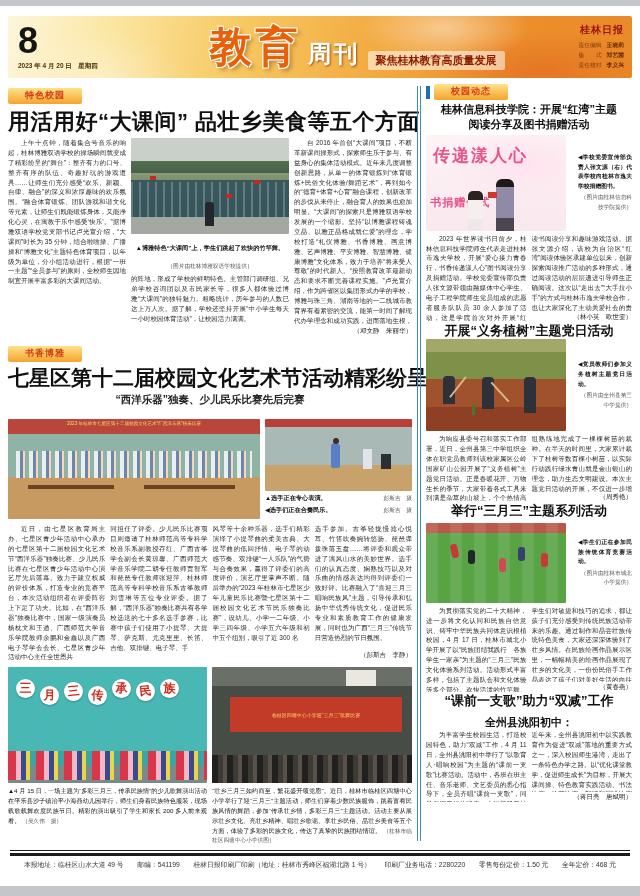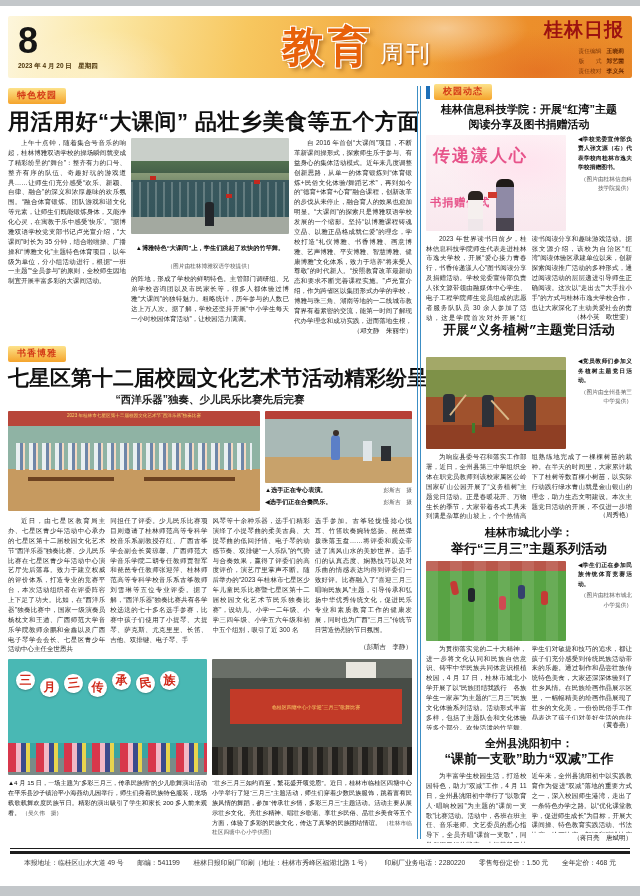--- a/index.html
+++ b/index.html
@@ -14,46 +14,46 @@
   .masthead::after{content:"";position:absolute;inset:0;
     background:radial-gradient(120px 50px at 70% 20%,rgba(255,255,255,.45),transparent 70%),
                radial-gradient(160px 60px at 85% 90%,rgba(214,60,20,.30),transparent 70%),
                radial-gradient(120px 70px at 15% 100%,rgba(255,255,255,.35),transparent 70%);pointer-events:none;}
   .mh-left{width:120px;padding-left:10px;z-index:1;}
   .mh-num{font-size:36px;font-weight:900;color:#151515;line-height:1;}
   .mh-date{font-size:6.5px;font-weight:bold;color:#4a3208;margin-top:3px;white-space:nowrap;}
   .mh-center{flex:1;display:flex;align-items:center;justify-content:center;z-index:1;position:relative;}
   .mh-title-main{font-size:42px;font-weight:900;color:#e8610a;letter-spacing:4px;
     text-shadow:-1px -1px 0 #fff,1px -1px 0 #fff,-1px 1px 0 #fff,1px 1px 0 #fff,3px 3px 4px rgba(110,50,0,.45);padding-left:44px;}
-  .mh-title-sub{font-size:24px;font-weight:400;color:#fff;margin:14px 0 0 6px;letter-spacing:2px;
+  .mh-title-sub{font-size:24px;font-weight:700;color:#fff;margin:14px 0 0 6px;letter-spacing:2px;
     text-shadow:1px 1px 2px rgba(140,60,0,.8);}
   .mh-slogan{background:rgba(255,255,255,.55);color:#8a1d00;font-weight:900;font-size:11px;
     padding:2px 8px;margin:26px 0 0 8px;border-radius:2px;white-space:nowrap;}
   .mh-right{width:92px;padding-right:8px;z-index:1;text-align:right;}
-  .mh-logo{font-size:19px;font-weight:900;color:#9c1210;letter-spacing:1px;font-family:"Liberation Serif","DejaVu Serif",serif;}
+  .mh-logo{font-size:10px;font-weight:900;color:#9c1210;letter-spacing:1px;font-family:"Liberation Serif","DejaVu Serif",serif;}
   .credits{margin-top:4px;}
   .credit-row{display:flex;justify-content:flex-end;gap:5px;font-size:5.8px;color:#6b2a00;line-height:1.7;}
   .credit-row .cl{opacity:.85;}
   .credit-row .cn{font-weight:bold;}
 
   
   .content{display:flex;padding:2px 8px 0;}
   .col-left{width:404px;}
   .v-divider{width:2px;border-left:1px solid #3c8ec4;border-right:1px solid #3c8ec4;margin:2px 5px 4px;}
   .col-right{flex:1;min-width:0;}
 
   .badge{display:inline-block;background:linear-gradient(#fde28a,#f5a42c);color:#d43b16;font-weight:900;
-    font-size:9px;padding:1px 9px 2px;border-radius:2px;letter-spacing:1px;}
+    font-size:9px;padding:1px 17px 2px;border-radius:2px;letter-spacing:1px;}
   .badge-row{display:flex;align-items:center;gap:4px;margin-bottom:2px;}
   .blue-bar{width:4px;height:13px;background:#1d6fb8;}
 
   .hl-xl{font-size:22px;font-weight:900;text-align:center;color:#111;letter-spacing:.5px;margin:3px 0 1px;white-space:nowrap;}
   .hl-l{font-size:21px;font-weight:900;text-align:center;color:#111;margin:2px 0 0;white-space:nowrap;}
   .sub-t{font-size:11px;text-align:center;color:#222;margin:2px 0 4px;}
-  .sub-t2{font-size:10.5px;font-weight:bold;text-align:center;color:#222;margin:1px 0 4px;}
+  .sub-t2{font-size:10.5px;font-weight:bold;text-align:center;color:#222;margin:1px 0 12px;}
 
   .tcol{font-size:6.5px;line-height:1.52;text-align:justify;color:#2a2a2a;overflow:hidden;}
   .ind{text-indent:13px;}
   .byline{font-size:6.5px;text-align:right;color:#222;margin-top:1px;}
   .caption{font-size:6.2px;font-weight:bold;color:#111;}
   .credit{font-size:5.7px;color:#555;font-weight:normal;}
   .cap-line{display:flex;justify-content:space-between;align-items:baseline;margin-top:3px;}
 
   .ph{position:relative;overflow:hidden;border-radius:1px;}
 
@@ -112,21 +112,21 @@
   .pl-f{position:absolute;width:12px;height:28px;background:#2e3138;border-radius:4px 4px 0 0;}
   .pl-hoe{position:absolute;width:2px;height:26px;background:#d9b98a;}
   .pl-sapling{position:absolute;width:3px;height:10px;background:#3f7d2c;}
 
   
   .ph-jump{background:linear-gradient(180deg,#b9574a 0 12%,#58a344 12%);}
   .turf{position:absolute;inset:0;background:repeating-linear-gradient(90deg,rgba(255,255,255,.10) 0 12px,transparent 12px 24px);}
   .jk{position:absolute;width:7px;height:14px;border-radius:3px;}
 
   
-  .ph-row{display:flex;gap:12px;}
+  .ph-row{display:flex;gap:12px;align-items:center;}
   .side-cap{width:54px;font-size:5.8px;line-height:1.65;color:#222;text-align:justify;}
   .side-cap .caption{font-size:5.8px;}
   .side-cap .credit{display:block;margin-top:2px;text-align:right;}
 
   .rh{text-align:center;font-weight:900;color:#111;line-height:1.35;}
   .rh-s{font-size:11px;}
   .rh-b{font-size:13px;}
 
   
   .footer{margin:5px 10px 0;}
@@ -140,20 +140,21 @@
   <div class="gray-band-top"></div>
 
   <div class="masthead">
     <div class="mh-left">
       <div class="mh-num">8</div>
       <div class="mh-date">2023 年 4 月 20 日　星期四</div>
     </div>
     <div class="mh-center">
       <span class="mh-title-main">教育</span>
       <span class="mh-title-sub">周刊</span>
+      <span class="mh-slogan">聚焦桂林教育高质量发展</span>
     </div>
     <div class="mh-right">
       <div class="mh-logo">桂林日报</div>
       <div class="credits">
         <div class="credit-row">
           <span class="cl">责任编辑</span>
           <span class="cn">王晓莉</span>
         </div>
         <div class="credit-row">
           <span class="cl">版　　式</span>
@@ -295,21 +296,21 @@
         </div>
       </div>
       <div style="display:flex;gap:5px;margin-top:3px;">
         <div class="tcol ind" style="flex:1;height:88px;">2023 年世界读书日前夕，桂林信息科技学院师生代表走进桂林市逸夫学校，开展“爱心接力青春行，书香传递漾人心”图书阅读分享及捐赠活动。学校党委宣传部负责人张文源带领由融媒体中心学生、电子工程学院师生党员组成的志愿者服务队队员 30 余人参加了活动，这是学院首次对外开展“红湾”主题图书阅读分享体验活动。活动现场，志愿者代表依次上台向小朋友们交流分享了图书阅读心得，随后还参加</div>
         <div style="flex:1;">
           <div class="tcol" style="height:78px;">读书阅读分享和趣味游戏活动。据张文源介绍，该校为自治区“红湾”阅读体验区承建单位以来，创新探索阅读推广活动的多种形式，通过阅读活动的层层递进引导师生正确阅读。这次以“走出去”“大手拉小手”的方式与桂林市逸夫学校合作，也让大家深化了主动关爱社会的责任意识。爱有声，心相随。响应世界读书日公益主题，学校“红湾”师生队伍进一步加强理论学习、积蓄内功，持续探究学生社会服务能力，积极向社会传递信科声音，讲述信科故事。</div>
           <div class="byline">（林小英　欧世雯）</div>
         </div>
       </div>
 
-      <div class="rh rh-b" style="margin-bottom:18px;font-family:Liberation Mono, monospace;">开展“义务植树”主题党日活动</div>
+      <div class="rh rh-b" style="margin-bottom:0;">开展“义务植树”主题党日活动</div>
       <div class="ph-row">
         <div class="ph ph-plant" style="flex:1;height:92px;">
           <div class="pl-f" style="left:12%;bottom:30%;"></div>
           <div class="pl-f" style="left:40%;bottom:24%;height:32px;"></div>
           <div class="pl-f" style="left:70%;bottom:20%;height:36px;"></div>
           <div class="pl-hoe" style="left:22%;bottom:34%;transform:rotate(38deg);"></div>
           <div class="pl-hoe" style="left:52%;bottom:28%;transform:rotate(-42deg);"></div>
           <div class="pl-sapling" style="left:33%;bottom:18%;"></div>
         </div>
         <div class="side-cap">
@@ -318,21 +319,20 @@
         </div>
       </div>
       <div style="display:flex;gap:5px;margin-top:3px;">
         <div class="tcol ind" style="flex:1;height:68px;">为响应县委号召和落实工作部署，近日，全州县第三中学组织全体在职党员教师到该校家属区公岭国家矿山公园开展了“义务植树”主题党日活动。正是春暖花开、万物生长的季节，大家带着各式工具来到满是杂草的山坡上，个个热情高涨，手拿十字镐，除草、挖坑、扶苗、培土、浇水……大家按照分工协作的形式，三五人一</div>
         <div style="flex:1;">
           <div class="tcol" style="height:58px;">组熟练地完成了一棵棵树苗的栽种。在半天的时间里，大家累计栽下了桂树等数百棵小树苗，以实际行动践行绿水青山就是金山银山的理念，助力生态文明建设。本次主题党日活动的开展，不仅进一步增强了教师们践行绿色发展的自觉性和主动性，而且还提升了学校党员队伍的凝聚力和团结协作能力。</div>
           <div class="byline">（周秀艳）</div>
         </div>
       </div>
 
-      <div class="rh rh-s" style="margin-top:5px;">桂林市城北小学：</div>
       <div class="rh rh-b" style="margin-bottom:3px;">举行“三月三”主题系列活动</div>
       <div class="ph-row">
         <div class="ph ph-jump" style="flex:1;height:80px;">
           <div class="turf"></div>
           <div class="jk" style="left:18%;top:26%;background:#c43b35;transform:rotate(-12deg);"></div>
           <div class="jk" style="left:30%;top:34%;background:#22262c;"></div>
           <div class="jk" style="left:52%;top:44%;background:#d04a52;"></div>
           <div class="jk" style="left:66%;top:30%;background:#35406e;"></div>
           <div class="jk" style="left:82%;top:38%;background:#c43b35;"></div>
         </div>
@@ -342,22 +342,22 @@
         </div>
       </div>
       <div style="display:flex;gap:5px;margin-top:3px;">
         <div class="tcol ind" style="flex:1;height:86px;">为贯彻落实党的二十大精神，进一步将文化认同和民族自信意识、铸牢中华民族共同体意识根植校园，4 月 17 日，桂林市城北小学开展了以“民族团结我践行　各族学生一家亲”为主题的“三月三”民族文化体验系列活动。活动形式丰富多样，包括了主题队会和文化体验等多个部分。欢快活泼的竹竿舞、绚丽多彩的民族服装展、民族传统文化知识问答……让主题队会现场充满了浓郁的节日氛围。有趣的民族传统体育竞赛活动激发了</div>
         <div style="flex:1;">
           <div class="tcol" style="height:76px;">学生们对敏捷和技巧的追求，都让孩子们充分感受到传统民族活动带来的乐趣。通过制作和品尝壮族传统特色美食，大家还深深体验到了壮乡风情。在民族绘画作品展示区里，一幅幅精美的绘画作品展现了壮乡的文化美，一份份民俗手工作品表达了孩子们对美好生活的向往与民族团结的期盼。活动的开展，让同学们感受了中华优秀传统文化的魅力，增强了师生对民族文化的传承和保护意识，同时也将民族团结的种子播撒在了孩子们的心中。</div>
           <div class="byline">（黄春燕）</div>
         </div>
       </div>
 
+      <div class="rh rh-b" style="margin-bottom:3px;">“课前一支歌”助力“双减”工作</div>
       <div class="rh rh-s" style="margin-top:6px;">全州县洮阳初中：</div>
-      <div class="rh rh-b" style="margin-bottom:3px;">“课前一支歌”助力“双减”工作</div>
       <div style="display:flex;gap:5px;">
         <div class="tcol ind" style="flex:1;height:72px;">为丰富学生校园生活，打造校园特色，助力“双减”工作，4 月 11 日，全州县洮阳初中举行了“以歌育人·唱响校园”为主题的“课前一支歌”比赛活动。活动中，各班在班主任、音乐老师、文艺委员的悉心指导下，全员齐唱“课前一支歌”，同学们用最好的状态、小红花般最灿烂的笑容、充满正能量的歌声展示了校园晚读的精神风貌。</div>
         <div style="flex:1;">
           <div class="tcol" style="height:62px;">近年来，全州县洮阳初中以实践教育作为促进“双减”落地的重要方式之一，深入校园师生港湾，走出了一条特色办学之路。以“优化课堂教学，促进师生成长”为目标，开展大课间操、特色教育实践活动、书法比赛、绘画比赛、朗诵和演讲比赛等，解放和发展师生，按照师生需要，追求“提质、减负、增效”，全链条落实“双减”工作。</div>
           <div class="byline">（蒋日亮　唐斌明）</div>
         </div>
       </div>
 
     </div>
   </div>

